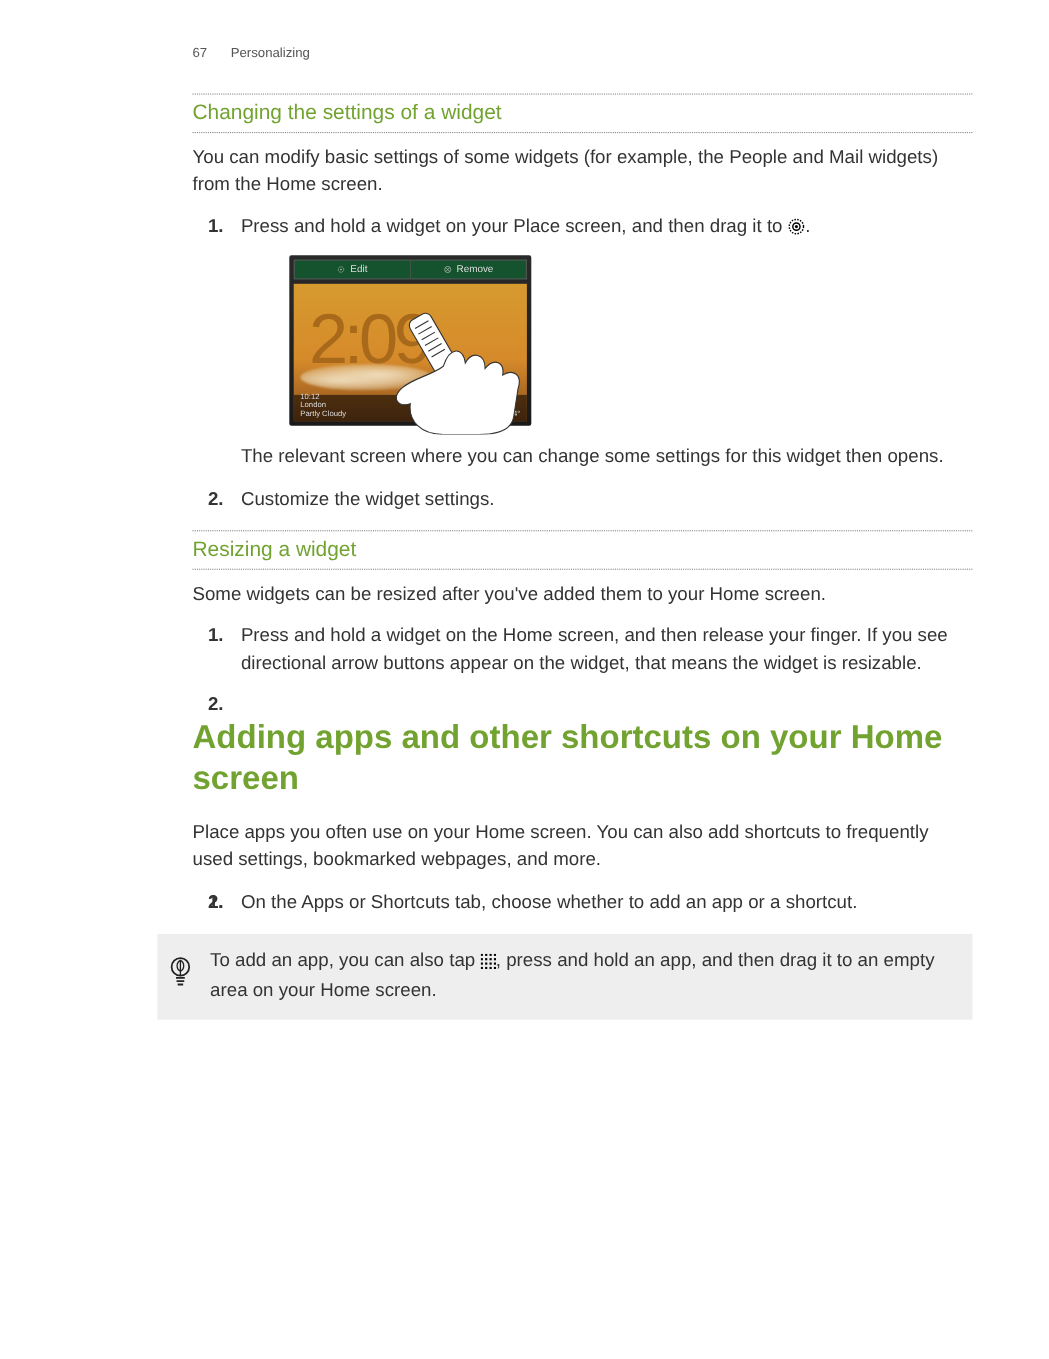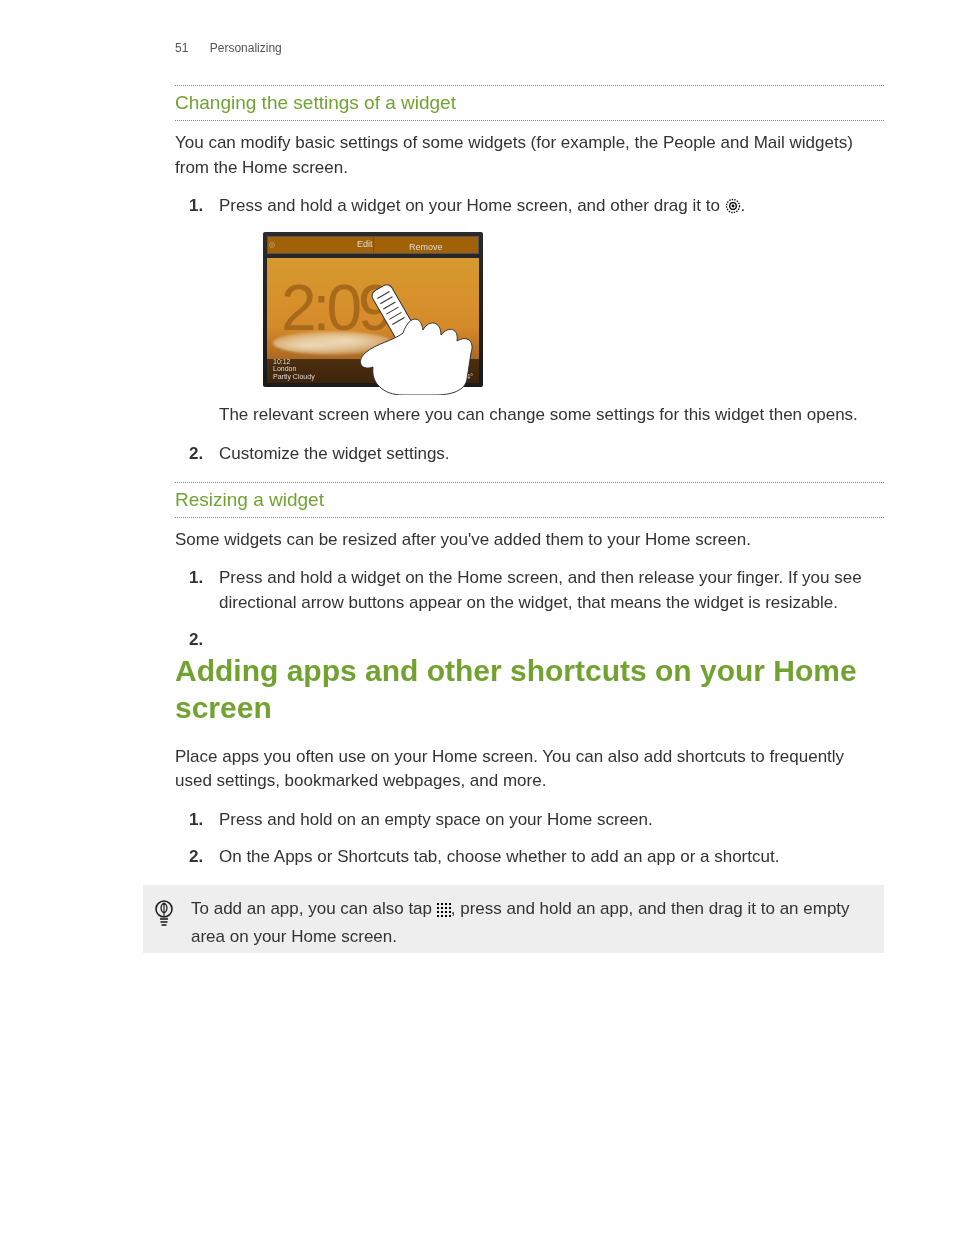--- a/index.html
+++ b/index.html
@@ -37,45 +37,45 @@
     font-weight: 700;
     font-size: 30px;
     line-height: 1.25;
     margin: 36px 0 18px 0;
   }
   .inline-icon { display:inline-block; vertical-align:-3px; }
   .tip-box {
     background: #eeeeee;
     display: flex;
     gap: 16px;
-    padding: 12px 18px 4px 10px;
+    padding: 12px 18px 14px 10px;
     margin: 10px 0 0 -32px;
     width: calc(100% + 32px);
-    align-items: flex-start;
+    align-items: center;
   }
   .tip-box .bulb { flex: 0 0 22px; margin-top: 2px; }
   .tip-box .txt { flex: 1; }
   
   .illus-wrap { margin: 10px 0 16px 44px; }
   .illus {
     width: 220px; height: 155px; position: relative; overflow: visible;
   }
   .illus .frame {
     position:absolute; inset:0;
     background: linear-gradient(#2a2a2a,#1a1a1a);
     border-radius: 2px;
   }
   .topbar { position:absolute; top:4px; left:4px; right:4px; height:18px;
     display:flex; }
   .topbar .btn {
-    flex:1; background:#a16207; color:#ddd; font-size:9px;
-    display:flex; align-items:center; justify-content:space-between;
+    flex:1; background:#14532d; color:#ddd; font-size:9px;
+    display:flex; align-items:center; justify-content:center;
     border:1px solid #555; gap:4px;
   }
-  .topbar .btn + .btn { border-left: none; flex-direction: column; }
+  .topbar .btn + .btn { border-left: none; }
   .panel {
     position:absolute; left:4px; right:4px; top:26px; bottom:4px;
     background: linear-gradient(#d69a2f 0%, #d68a2a 55%, #8a4f1d 100%);
     overflow:hidden;
   }
   .digits { position:absolute; left:14px; top:4px; font-size:64px;
     font-family: "Trebuchet MS", sans-serif; color:#a86a1a; letter-spacing:-4px;
     font-weight:300; }
   .cloud { position:absolute; left:6px; bottom:28px; width:120px; height:24px;
     background: radial-gradient(ellipse at 30% 60%, #f3e6c9 0%, rgba(243,230,201,0) 70%),
@@ -83,31 +83,31 @@
     border-radius:50%; filter: blur(1px); opacity:.9; }
   .strip { position:absolute; left:0; right:0; bottom:0; height:24px;
     background: rgba(0,0,0,.55); color:#ddd; font-size:7px; padding:2px 6px;
     line-height:1.1; display:flex; justify-content:space-between; align-items:flex-end;}
   .hand { position:absolute; right:-30px; bottom:-8px; }
 </style>
 </head>
 <body>
 
 <div class="page-header">
-  <span class="num">51</span>
+  <span class="num">67</span>
   <span>Personalizing</span>
 </div>
 
 <h3 class="sub">Changing the settings of a widget</h3>
 <p class="body">You can modify basic settings of some widgets (for example, the People and Mail widgets) from the Home screen.</p>
 
 <ol class="steps">
   <li>
     <span class="marker">1.</span>
-    <span>Press and hold a widget on your Home screen, and other drag it to </span><span class="inline-icon"><svg width="16" height="16" viewBox="0 0 16 16">
+    <span>Press and hold a widget on your Place screen, and then drag it to </span><span class="inline-icon"><svg width="16" height="16" viewBox="0 0 16 16">
           <circle cx="8" cy="8" r="6.5" fill="none" stroke="#000" stroke-width="1.3" stroke-dasharray="1.4 1.2"></circle>
           <circle cx="8" cy="8" r="3.3" fill="none" stroke="#000" stroke-width="1.3"></circle>
           <circle cx="8" cy="8" r="1.4" fill="#000"></circle>
         </svg></span><span>.</span>
 
     <div class="illus-wrap">
       <div class="illus">
         <div class="frame"></div>
         <div class="topbar">
           <div class="btn">
@@ -171,21 +171,20 @@
   <li>
     <span class="marker">2.</span>
   </li>
 </ol>
 
 <h2 class="section">Adding apps and other shortcuts on your Home screen</h2>
 <p class="body">Place apps you often use on your Home screen. You can also add shortcuts to frequently used settings, bookmarked webpages, and more.</p>
 <ol class="steps">
   <li>
     <span class="marker">1.</span>
-    <span>Press and hold on an empty space on your Home screen.</span>
   </li>
   <li>
     <span class="marker">2.</span>
     <span>On the Apps or Shortcuts tab, choose whether to add an app or a shortcut.</span>
   </li>
 </ol>
 
 <div class="tip-box">
   <div class="bulb">
     <svg width="22" height="30" viewBox="0 0 22 30">

